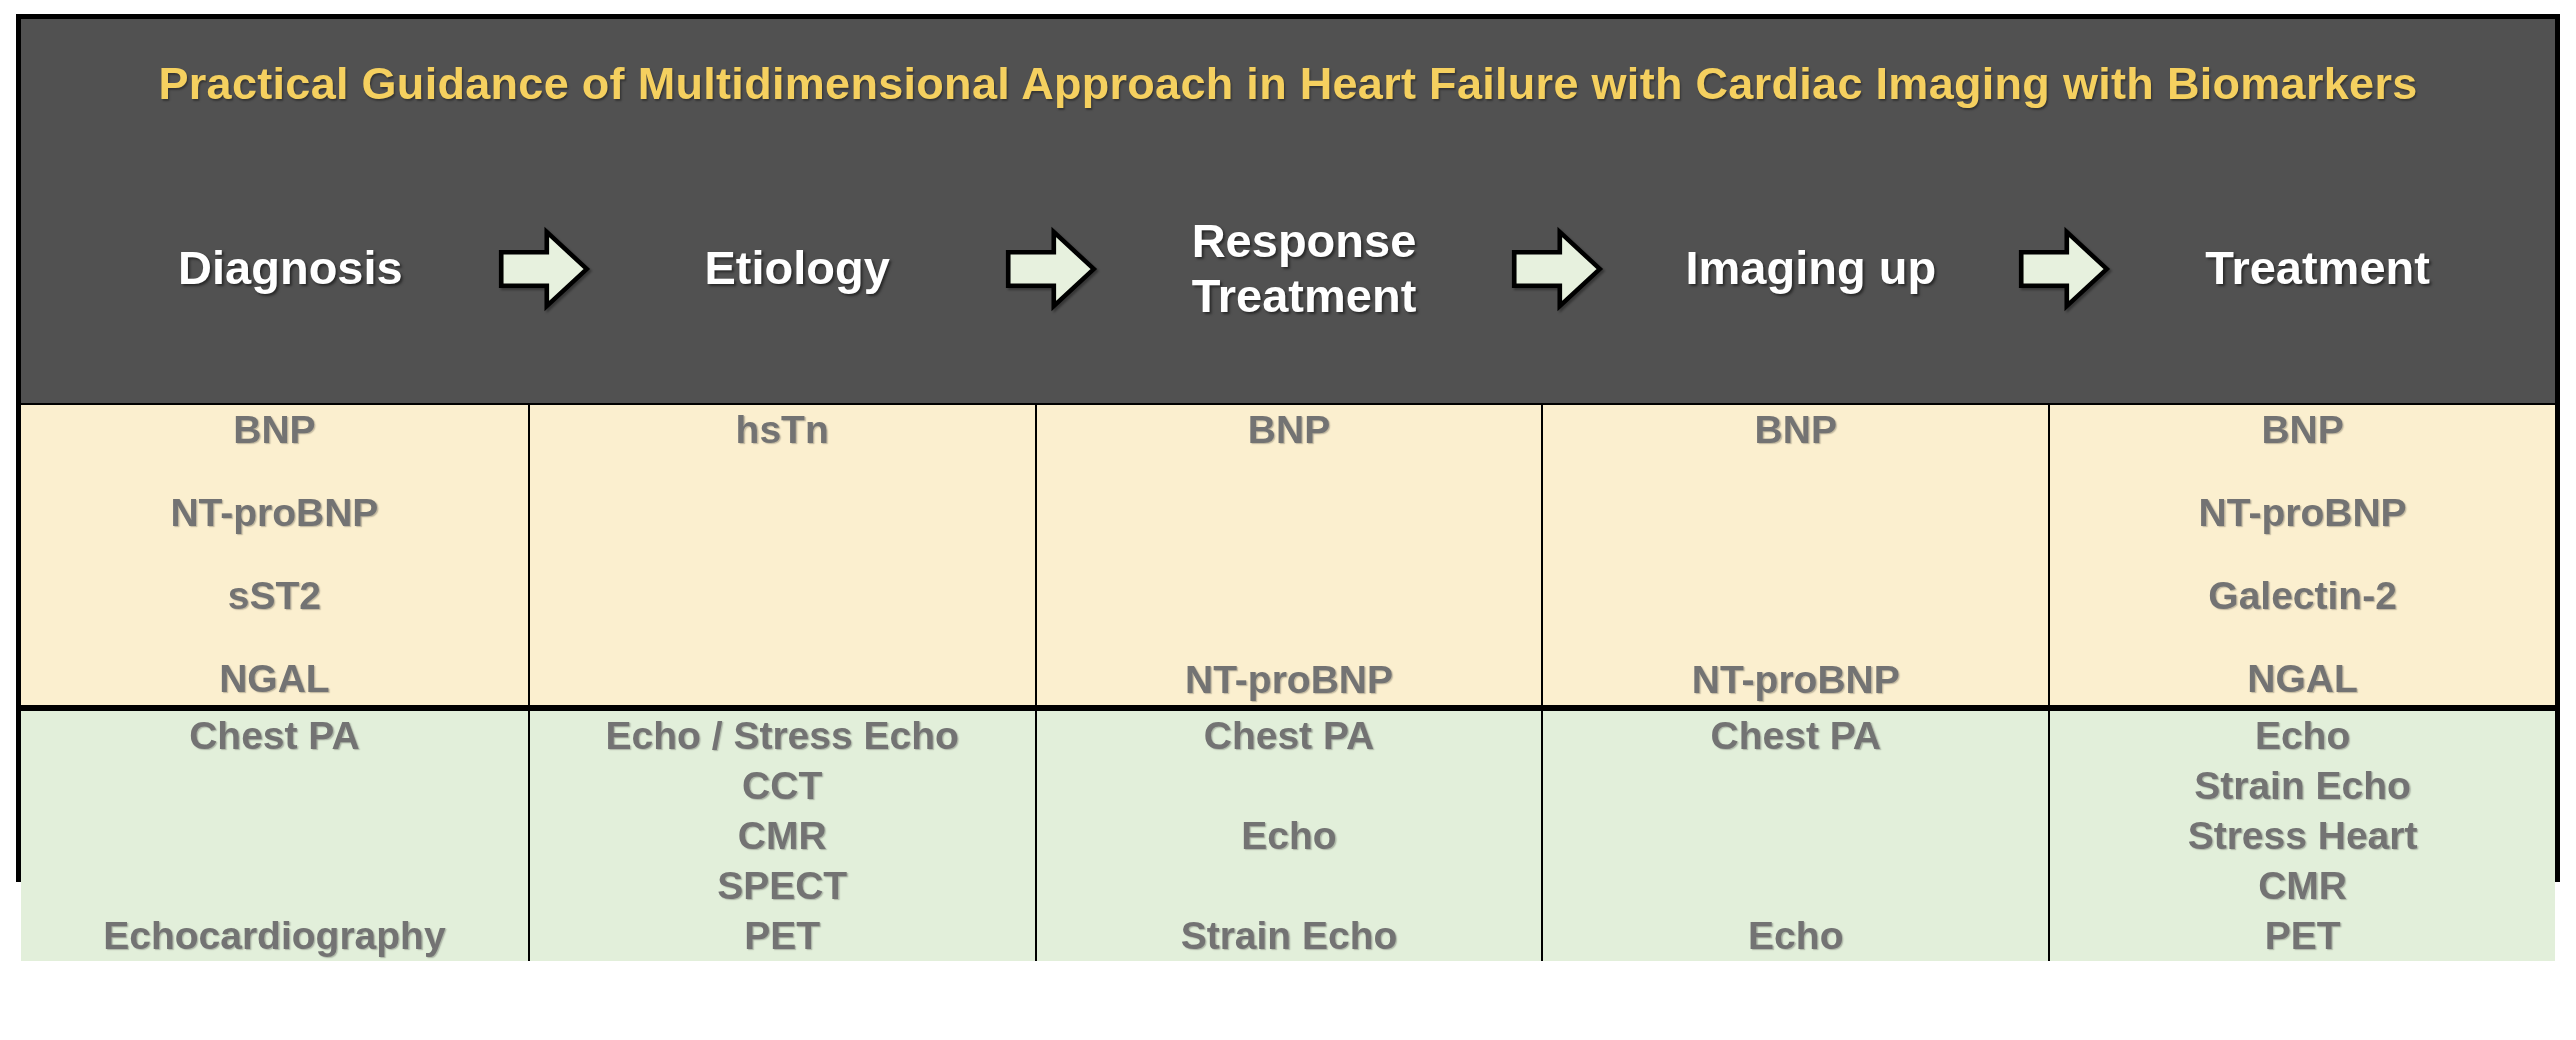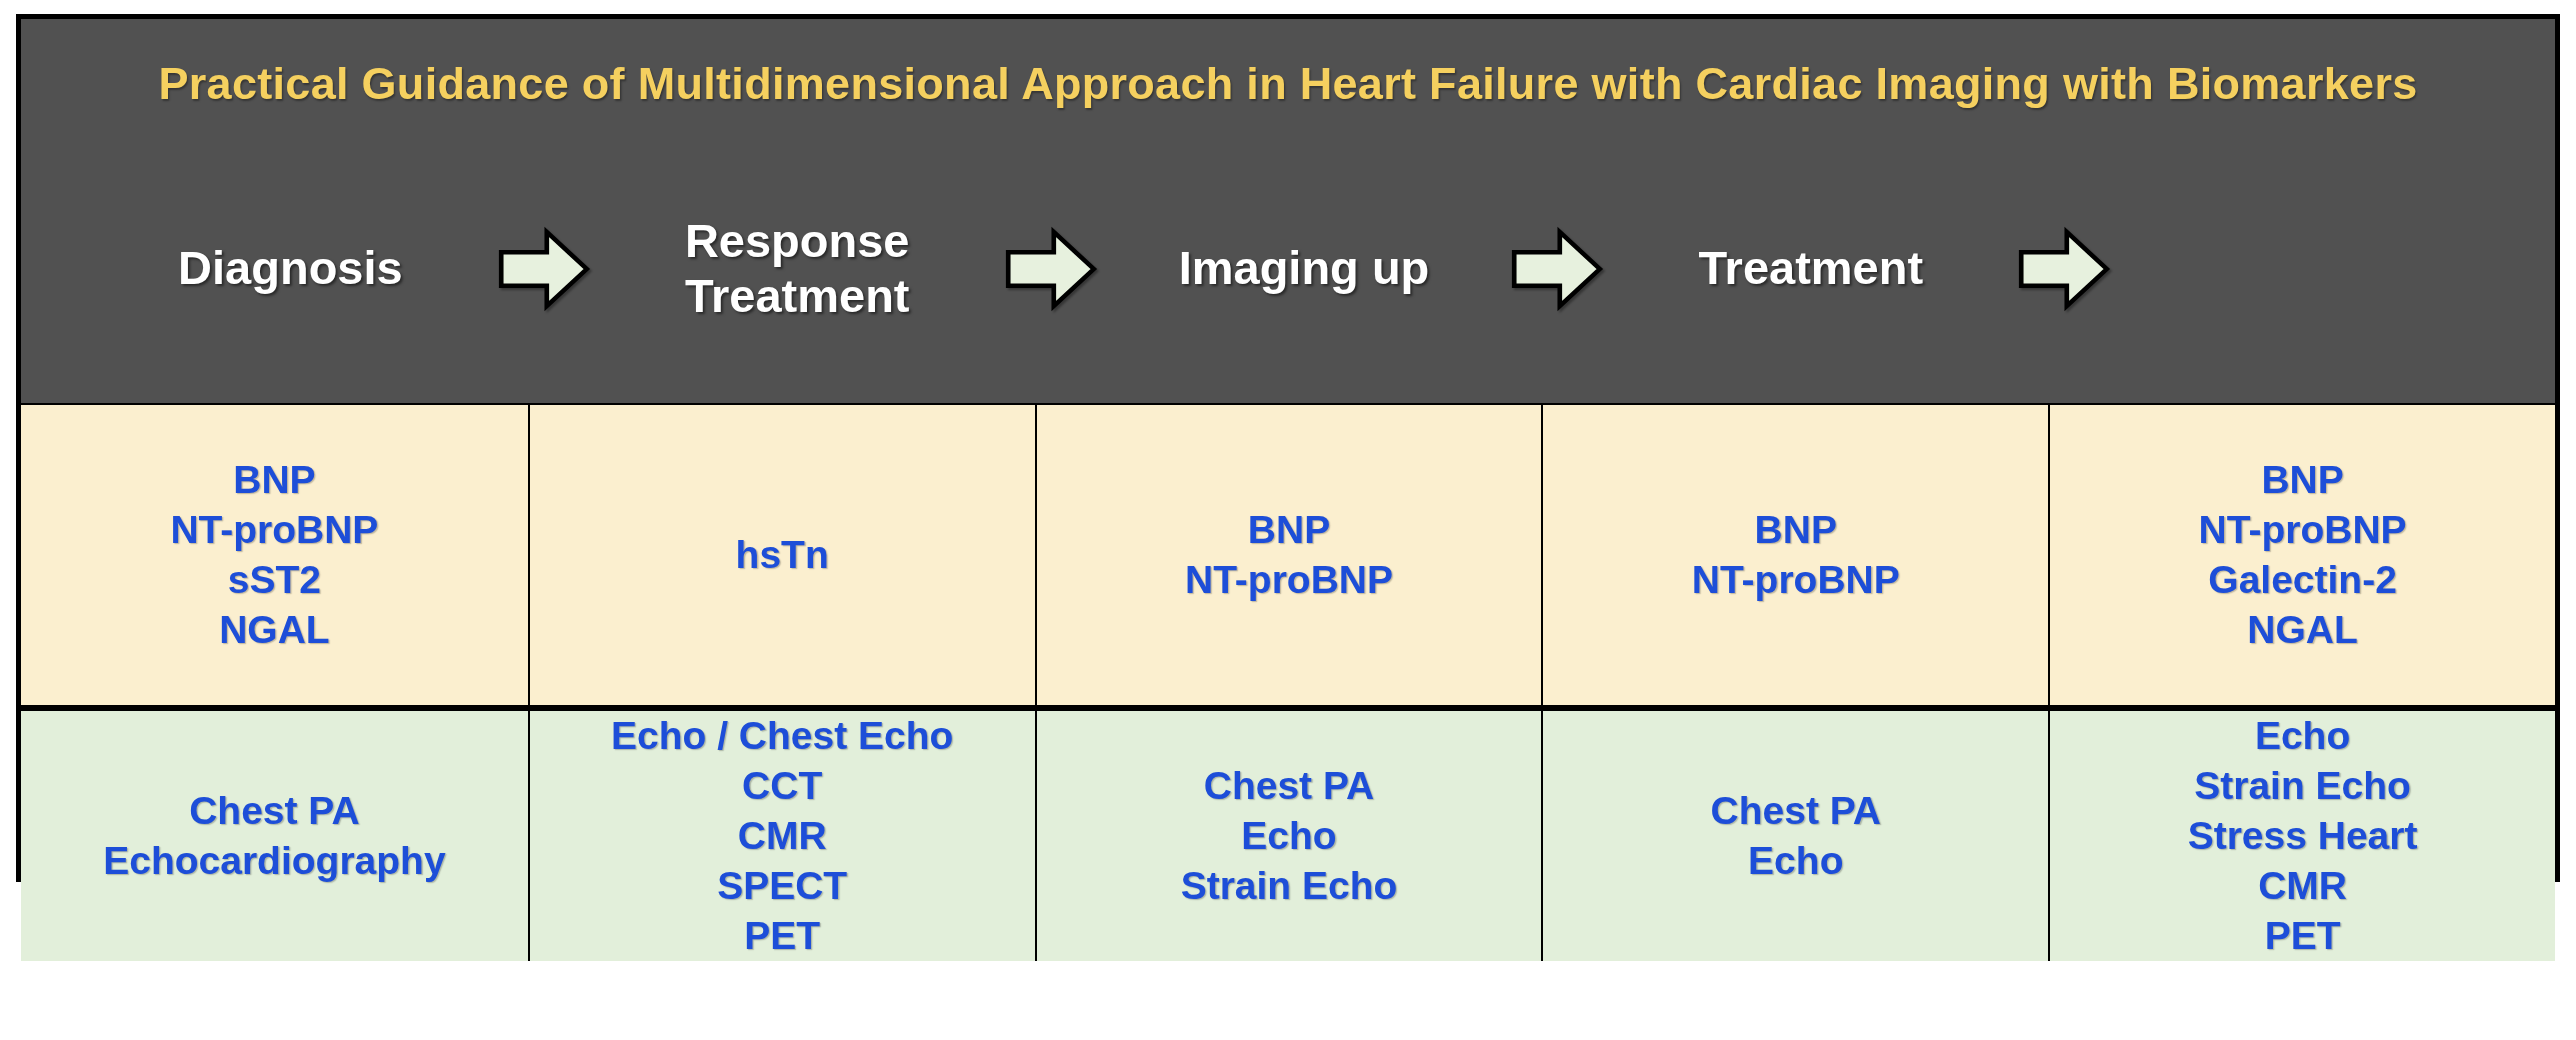--- a/index.html
+++ b/index.html
@@ -56,41 +56,44 @@
     transform:translate(-50%,-50%);
     filter:drop-shadow(2px 2px 1.3px rgba(0,0,0,0.35));
   }
   .grid{
     flex:1 1 auto;
     display:grid;
     grid-template-columns:repeat(5,1fr);
     grid-template-rows:302px auto;
   }
   .cell{
-    display:flex;flex-direction:column;align-items:center;justify-content:center;
+    display:flex;flex-direction:column;align-items:center;justify-content:space-between;
     text-align:center;
     font-size:39px;line-height:50px;
-    color:#1d4ed8;
+    color:#737373;
     text-shadow:1.3px 1.3px 1.3px rgba(0,0,0,0.25);
     border-left:2px solid var(--border);
   }
   .cell.first-col{border-left:none;}
   .bio{background:var(--biomarker-bg);border-top:2.7px solid var(--border);}
   .img{background:var(--imaging-bg);border-top:6.7px solid var(--border);}
 </style>
 </head>
 <body>
 
 <div class="page">
   <div class="frame">
     <div class="header">
       <div class="title">Practical Guidance of Multidimensional Approach in Heart Failure with Cardiac Imaging with Biomarkers</div>
       <div class="stages" id="stages">
           <div class="stage-label">
             <div>Diagnosis</div>
+          </div>
+          <div class="stage-label">
+            <div>Etiology</div>
           </div>
           <svg class="arrow" viewBox="0 0 100 100" preserveAspectRatio="none" style="left: 20%;">
             <polygon points="4,31 53,31 53,8 96,50 53,92 53,69 4,69" fill="var(--arrow-fill)" stroke="var(--border)" stroke-width="5"></polygon>
           </svg>
           <div class="stage-label">
             <div>Response</div>
             <div>Treatment</div>
           </div>
           <svg class="arrow" viewBox="0 0 100 100" preserveAspectRatio="none" style="left: 40%;">
             <polygon points="4,31 53,31 53,8 96,50 53,92 53,69 4,69" fill="var(--arrow-fill)" stroke="var(--border)" stroke-width="5"></polygon>
@@ -131,21 +134,21 @@
           <div>BNP</div>
           <div>NT-proBNP</div>
           <div>Galectin-2</div>
           <div>NGAL</div>
         </div>
         <div class="cell img first-col">
           <div>Chest PA</div>
           <div>Echocardiography</div>
         </div>
         <div class="cell img">
-          <div>Echo / Chest Echo</div>
+          <div>Echo / Stress Echo</div>
           <div>CCT</div>
           <div>CMR</div>
           <div>SPECT</div>
           <div>PET</div>
         </div>
         <div class="cell img">
           <div>Chest PA</div>
           <div>Echo</div>
           <div>Strain Echo</div>
         </div>

